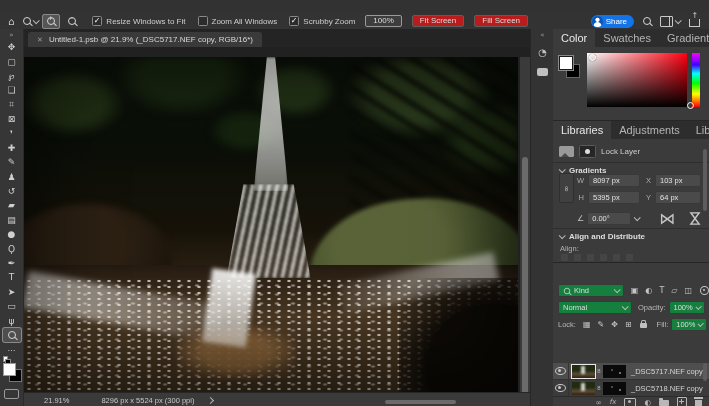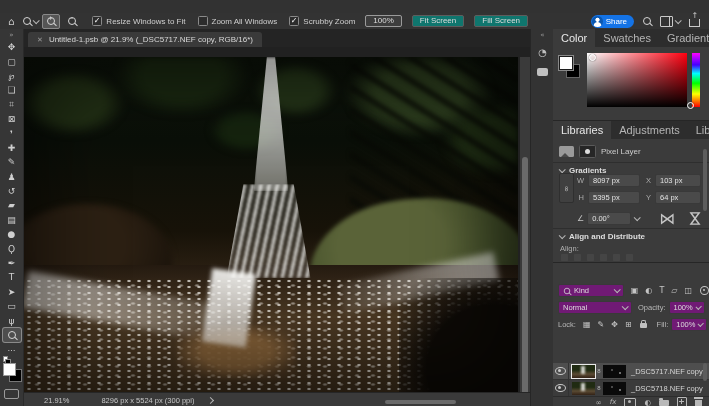--- a/index.html
+++ b/index.html
@@ -17,21 +17,21 @@
   .mag{display:inline-block;width:6px;height:6px;border:1.2px solid #d4d4d4;border-radius:50%;position:relative}
   .mag::after{content:'';position:absolute;width:4px;height:1.2px;background:#d4d4d4;bottom:-1.5px;right:-3px;transform:rotate(45deg)}
   .mag.plus::before{content:'+';position:absolute;left:0.2px;top:-3.2px;font-size:7px;color:#d4d4d4}
   .mag.minus::before{content:'–';position:absolute;left:0.5px;top:-3.5px;font-size:6px;color:#d4d4d4}
   .obbtn{width:16px;height:13px;display:flex;align-items:center;justify-content:center;border-radius:2px;margin-left:4px}
   .obbtn.sel{background:#555;border:1px solid #8a8a8a}
   .cbg{display:flex;align-items:center;gap:4px;margin-left:12px}
   .cb{width:8px;height:8px;background:#2c2c2c;border:1px solid #8a8a8a;border-radius:1.5px;position:relative}
   .cb.on::after{content:'✓';position:absolute;left:0.5px;top:-1.5px;font-size:8px;color:#fff;font-family:"DejaVu Sans",sans-serif}
   .cbl{font-size:8px;color:#cfcfcf}
-  .pillbtn{height:12px;background:#0f766e;border:1px solid #5d5d5d;border-radius:2px;color:#ddd;font-size:8px;line-height:10px;padding:0 7px;margin-left:10px;font-family:inherit}
+  .pillbtn{height:12px;background:#b91c1c;border:1px solid #5d5d5d;border-radius:2px;color:#ddd;font-size:8px;line-height:10px;padding:0 7px;margin-left:10px;font-family:inherit}
   .pillbtn.outline{border-color:#9a9a9a;background:#3d3d3d}
   .obright{margin-left:auto;display:flex;align-items:center;gap:9px;margin-right:9px}
   .sharebtn{height:13px;border-radius:7px;background:#1473e6;display:flex;align-items:center;gap:3px;padding:0 7px 0 1px}
   .sharebtn span.lbl{font-size:8px;color:#fff}
   .avatar{width:11px;height:11px;border-radius:50%;background:radial-gradient(circle at 50% 34%,#fff 0 1.8px,transparent 2.4px),radial-gradient(circle at 50% 92%,#fff 0 3.6px,transparent 4.4px),#0a57b0}
   .wsbox{display:flex;align-items:center;gap:2px}
   .wsicon{width:11px;height:9px;border:1px solid #c9c9c9;border-radius:1px;position:relative}
   .wsicon::after{content:'';position:absolute;right:2.5px;top:0;width:1px;height:100%;background:#c9c9c9}
   .chev{display:inline-block;width:4px;height:4px;border-right:1px solid #b5b5b5;border-bottom:1px solid #b5b5b5;transform:rotate(45deg) translateY(-1px)}
   .uptray{width:9px;height:7px;border:1px solid #c9c9c9;border-top:none;position:relative;margin-top:3px}
@@ -119,21 +119,21 @@
   .w52{width:52px}.w46{width:46px}
   .anglebox{display:flex;align-items:center;gap:3px}
   .flipbox{display:flex;align-items:center;gap:12px;margin-left:16px;color:#c5c5c5}
   .flipv{display:inline-block;transform:rotate(90deg)}
   .alnlab{position:absolute;left:7px;font-size:7.5px;color:#b0b0b0}
   .alnrow{position:absolute;left:8px;display:flex;gap:6px}
   .aln{width:7px;height:7px;background:#4a4a4a;border-radius:1px;opacity:.7}
   
   .layersp{top:233px;height:144px;border-top:1px solid #262626}
   .prow{position:absolute;left:0;width:156px;display:flex;align-items:center}
-  .selbox{height:13px;background:#701a75;border:1px solid #393939;border-radius:2px;display:flex;align-items:center;font-size:7.5px;color:#dddddd;box-sizing:border-box;padding:0 4px;gap:3px}
+  .selbox{height:13px;background:#15803d;border:1px solid #393939;border-radius:2px;display:flex;align-items:center;font-size:7.5px;color:#dddddd;box-sizing:border-box;padding:0 4px;gap:3px}
   .selbox .chev{margin-left:auto}
   .ficon{font-size:8px;color:#c5c5c5;margin-left:7px;font-family:"DejaVu Sans",sans-serif}
   .toggle{width:7px;height:7px;border:1px solid #c5c5c5;border-radius:50%;margin-left:8px;position:relative}
   .toggle::after{content:'';position:absolute;left:1.5px;top:1.5px;width:2.5px;height:2.5px;background:#c5c5c5;border-radius:50%}
   .slab{font-size:7.5px;color:#b8b8b8}
   .lockicon{width:7px;height:5px;background:#c0c0c0;border-radius:1px;position:relative;margin-left:8px;margin-top:2px}
   .lockicon::before{content:'';position:absolute;top:-3px;left:1px;width:3.5px;height:3px;border:1px solid #c0c0c0;border-bottom:none;border-radius:2px 2px 0 0}
   .lrows{position:absolute;left:0;top:100px;width:156px;height:33px}
   .lrow{position:absolute;left:0;width:156px;height:16px;display:flex;align-items:center;border-bottom:1px solid #333}
   .lrow.sel{background:#4e4e4e}
@@ -309,21 +309,21 @@
     <section class="panel props">
       <div class="ptabs">
         <span class="ptab active">Libraries</span>
         <span class="ptab">Adjustments</span>
         <span class="ptab">Libraries</span>
 
       </div>
       <div class="ltrow">
         <span class="lt1"></span>
         <span class="lt2"></span>
-        <span class="ltlab">Pixel Layer</span>
+        <span class="ltlab">Lock Layer</span>
       </div>
       <div class="hr" style="top:41px"></div>
       <div class="sech" style="top:45px">
         <span class="chev"></span>
         <span>Gradients</span>
       </div>
       <div class="linkbtn">
           <span class="g">∞</span>
         </div>
       <div class="trow" style="top:53px">

